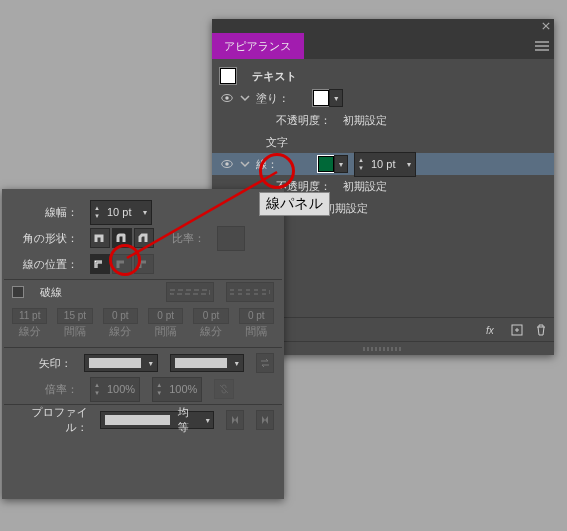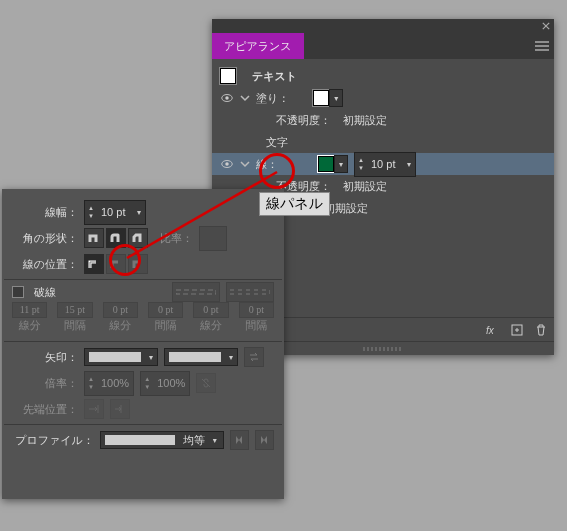--- a/index.html
+++ b/index.html
@@ -36,29 +36,29 @@
   .combo .stepper span { height:8px; font-size:7px; text-align:center; color:#ccc; line-height:8px;}
   .combo .val { padding:0 4px; min-width:36px;}
   .combo .dd { width:12px; text-align:center; font-size:8px; color:#ccc;}
   .footer { display:flex; gap:10px; justify-content:flex-end; align-items:center; height:24px; border-top:1px solid #3a3a3a; margin-top:6px; padding:0 6px;}
   .footer svg { color:#ccc;}
   .grip { height:14px; border-top:1px solid #3a3a3a; display:flex; justify-content:center; align-items:center;}
   .grip .g { width:40px; height:4px; background:repeating-linear-gradient(90deg,#666 0 2px,#4b4b4b 2px 4px);}
   .hr { border-top:1px solid #3a3a3a; margin:2px -8px;}
   
   .sp-body { padding:10px 10px 4px;}
-  .sp-row { display:flex; align-items:center; height:26px; gap:6px;}
+  .sp-row { display:flex; align-items:center; height:26px; gap:12px;}
   .sp-label { width:66px; text-align:right; color:#ddd; font-size:11px;}
   .btn-grp { display:flex; gap:2px;}
   .ibtn { width:20px; height:20px; background:#3f3f3f; border:1px solid #2a2a2a; display:flex; align-items:center; justify-content:center; color:#ccc;}
   .ibtn.on { background:#2a2a2a;}
   .ibtn.dis { opacity:.4;}
   .wide { width:48px;}
   .checkbox { width:12px; height:12px; border:1px solid #888; background:#3a3a3a; display:inline-block; margin-right:4px;}
-  .dash-row { display:flex; gap:10px; margin-top:0;font-family:Liberation Serif, serif;}
+  .dash-row { display:flex; gap:10px; margin-top:6px;}
   .dash-cell { flex:1; text-align:center; opacity:.35;}
   .dash-in { height:16px; background:#3f3f3f; border:1px solid #2a2a2a; font-size:10px; line-height:14px;}
   .arrow-combo { display:inline-flex; align-items:center; background:#3a3a3a; border:1px solid #222; height:18px;}
   .arrow-prev { width:52px; height:10px; margin:0 4px; background:#ccc;}
   .arrow-combo .dd { width:12px; text-align:center; font-size:8px; color:#ccc;}
   .flip-v { transform: scaleY(-1); }
   .tooltip { position:absolute; left:259px; top:192px; background:#ddd; color:#000; font-size:14px; padding:2px 6px; border:1px solid #888; z-index:10;}
   .red-circle { position:absolute; border:3px solid #d40000; border-radius:50%; pointer-events:none; z-index:11;}
   .circ1 { left:259px; top:153px; width:36px; height:36px;}
   .circ2 { left:109px; top:244px; width:32px; height:32px;}
@@ -312,35 +312,20 @@
           </span>
           <span class="val">100%</span>
         </span>
       <span class="ibtn dis">
           <svg width="12" height="12" viewBox="0 0 12 12">
             <path d="M4 4a2 2 0 014 0v1M8 8a2 2 0 01-4 0V7" stroke="#aaa" fill="none"></path>
             <path d="M2 2l8 8" stroke="#aaa"></path>
           </svg>
         </span>
     </div>
-    <div class="sp-row dimlbl">
-      <span class="sp-label">先端位置：</span>
-      <span class="ibtn dis">
-          <svg width="12" height="12" viewBox="0 0 12 12">
-            <path d="M1 6h8l-2-2m2 2l-2 2" stroke="#aaa" fill="none"></path>
-            <path d="M10 2v8" stroke="#aaa"></path>
-          </svg>
-        </span>
-      <span class="ibtn dis">
-          <svg width="12" height="12" viewBox="0 0 12 12">
-            <path d="M1 6h6l-2-2m2 2l-2 2" stroke="#aaa" fill="none"></path>
-            <path d="M7 2v8" stroke="#aaa"></path>
-          </svg>
-        </span>
-    </div>
     <div class="hr"></div>
     <div class="sp-row">
       <span class="sp-label" style="width:86px">プロファイル：</span>
       <span class="arrow-combo" style="width:130px">
         <span class="arrow-prev" style="width:70px"></span>
         <span style="padding:0 4px">均等</span>
         <span class="dd">▾</span>
       </span>
       <span class="ibtn dis">
           <svg width="12" height="12" viewBox="0 0 12 12">

